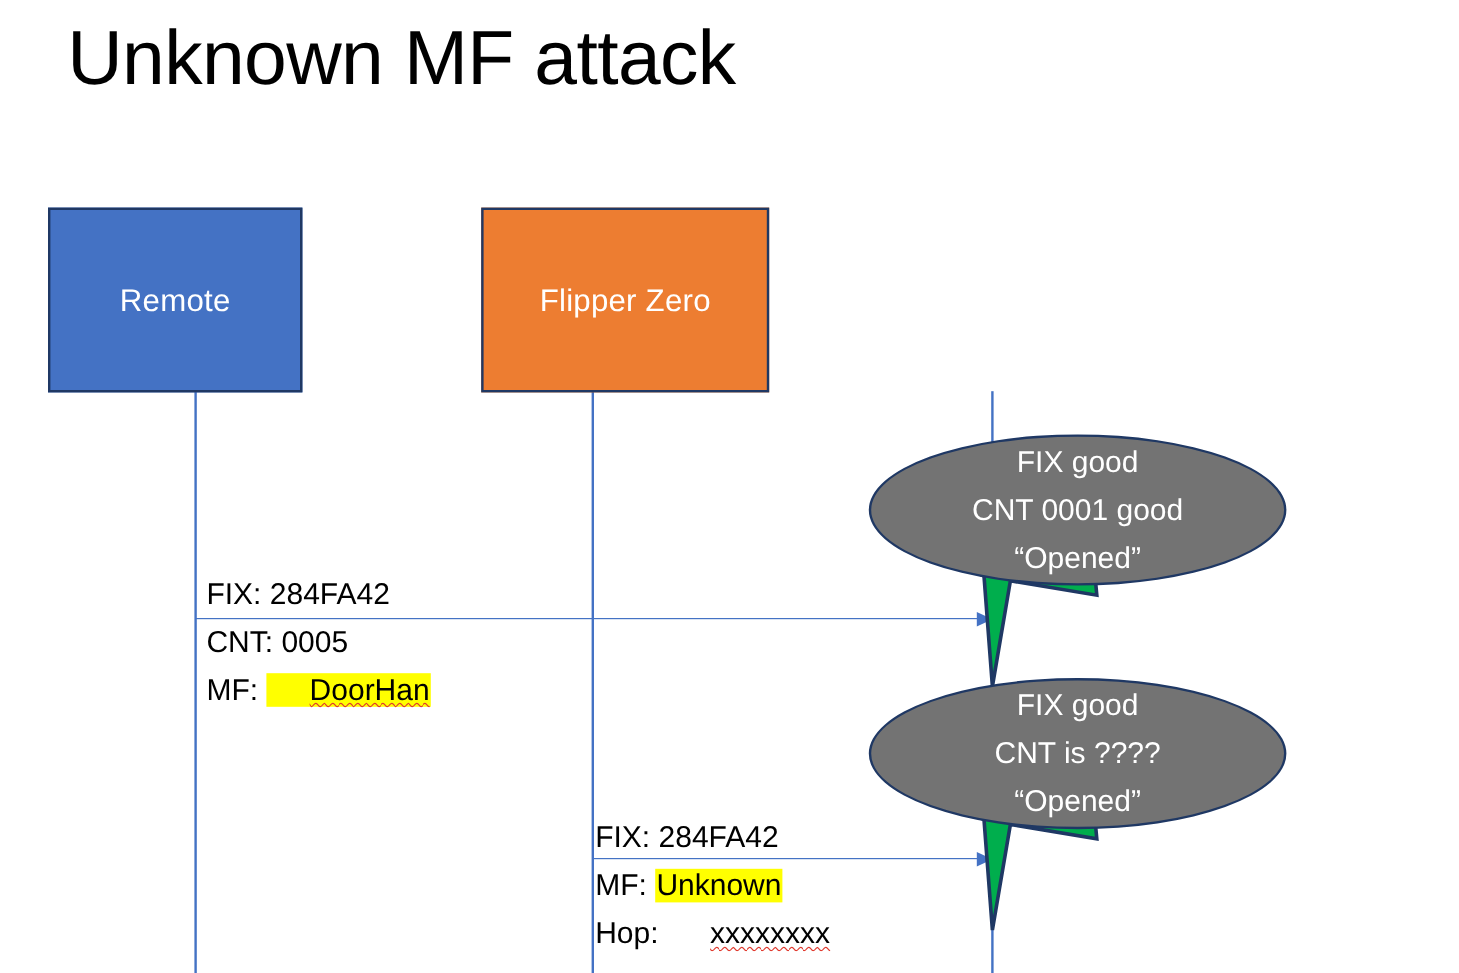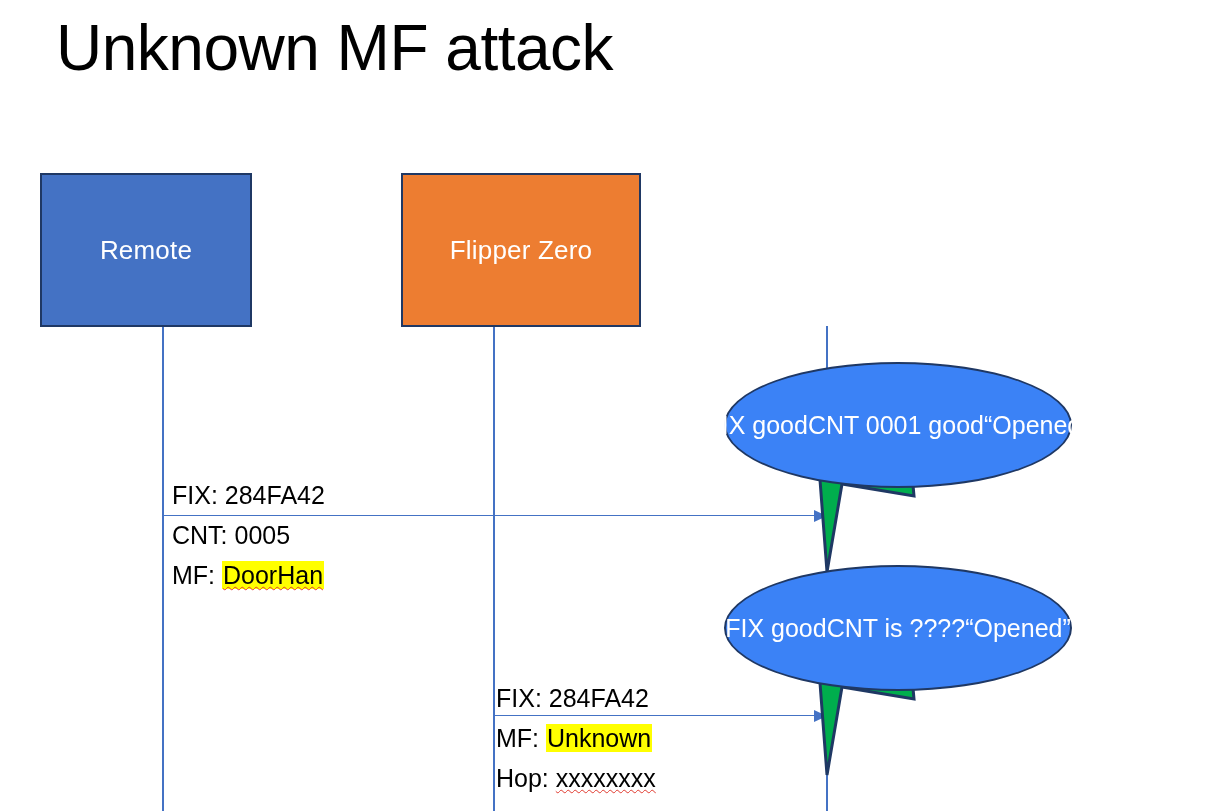--- a/index.html
+++ b/index.html
@@ -103,38 +103,39 @@
 
   .hl {
     background: #ffff00;
     padding: 0 1px;
   }
   .sp {
     
     text-decoration: underline wavy #e03a2f;
     text-decoration-thickness: 1.4px;
     text-underline-offset: 2px;
+    padding-left: 36px;
   }
 
   
   .callout {
     position: absolute;
   }
   .callout .bubble {
     position: absolute;
     left: 0;
     top: 0;
     width: 348px;
     height: 126px;
     box-sizing: border-box;
-    background: #3b82f6;
+    background: #737373;
     border: 2.5px solid #1f3864;
     border-radius: 50%;
     display: flex;
-    flex-direction: row;
+    flex-direction: column;
     align-items: center;
     justify-content: center;
     z-index: 2;
   }
   .callout .bubble .ctext {
     font-size: 25px;
     line-height: 40px;
     color: #ffffff;
     text-align: center;
     white-space: nowrap;

